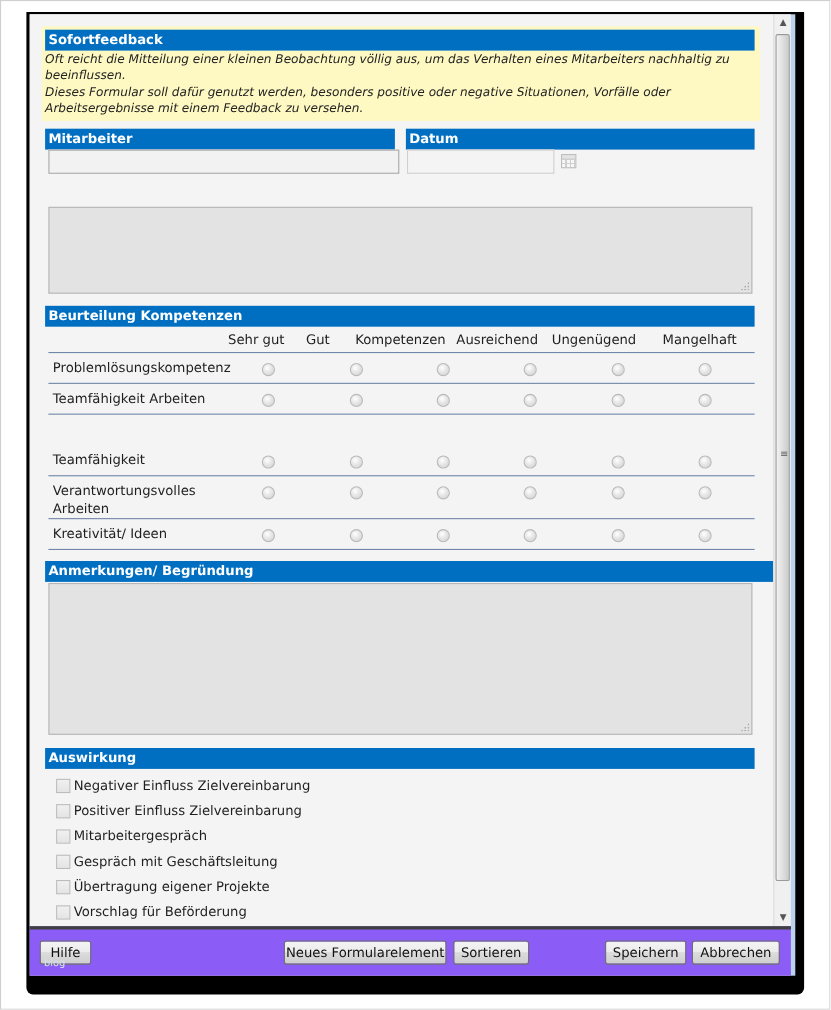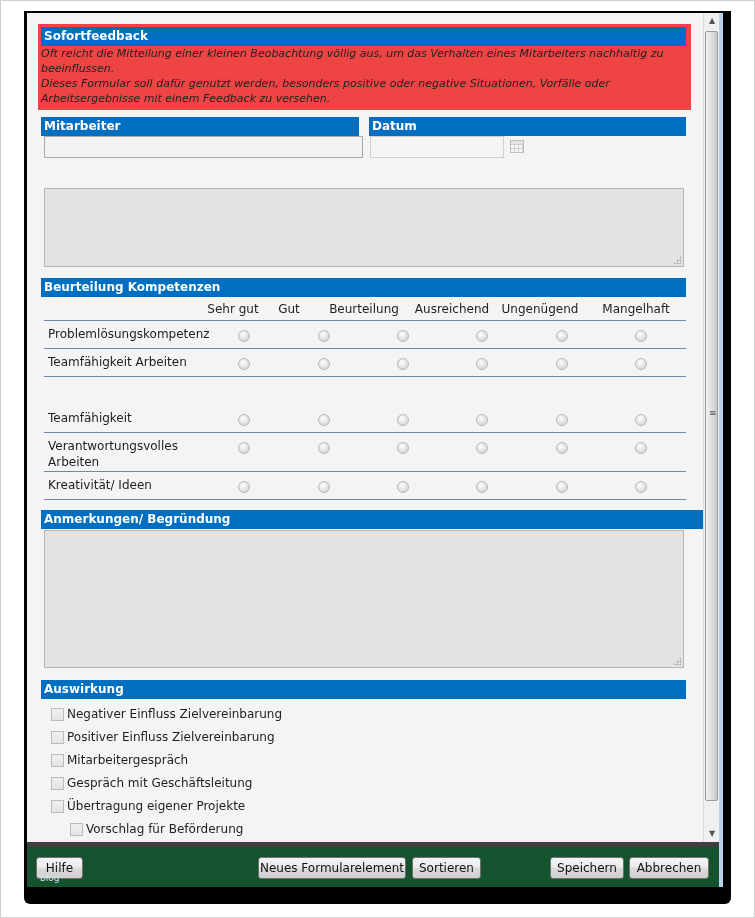--- a/index.html
+++ b/index.html
@@ -13,21 +13,21 @@
   .scroll-area { position: absolute; left: 0; top: 0; width: 676px; height: 829px; overflow: hidden; background: #f4f4f4; }
 
   .vscroll { position: absolute; left: 676px; top: 0; width: 16px; height: 829px; background: #f0f0f0; border-left: 1px solid #dcdcdc; }
   .vscroll .arrow { position: absolute; left: 0; width: 16px; height: 16px; font-size: 8px; color: #555; text-align: center; line-height: 16px; }
   .vscroll .arrow.up { top: 0; }
   .vscroll .arrow.down { bottom: 0; }
   .vscroll .thumb { position: absolute; left: 1px; top: 18px; width: 13px; height: 770px; border: 1px solid #9a9a9a; border-radius: 2px; background: linear-gradient(to right, #f2f2f2, #d8d8d8 70%, #c8c8c8); }
   .vscroll .grip { position: absolute; left: 3px; top: 380px; width: 7px; font-size: 9px; line-height: 3px; color: #555; letter-spacing: -1px; }
   .vscroll-gutter { position: absolute; left: 692px; top: 0; width: 4px; height: 874px; background: #bcd2ec; }
 
-  .section-info { position: absolute; left: 11px; top: 11px; width: 653px; height: 86px; background: #ef4444; }
+  .section-info { position: absolute; left: 11px; top: 11px; width: 653px; height: 86px; background: #fef9c3; }
   .bar { position: absolute; height: 19px; background: #006fc1; color: #fff; font-weight: bold; font-size: 12px; padding-left: 3px; line-height: 19px; font-family: "DejaVu Sans", sans-serif; }
   .info-text { position: absolute; left: 3px; top: 22px; width: 645px; font-style: italic; font-size: 11px; line-height: 15px; color: #222; }
 
   .field { position: absolute; height: 22px; border: 1px solid #a9a9a9; background: #f2f2f2; }
   .field.light { border-color: #d0d0d0; background: #f4f4f4; }
   .cal-icon { position: absolute; width: 14px; height: 13px; border: 1px solid #bdbdbd; background:
       linear-gradient(#e3e3e3,#e3e3e3) 0 0/100% 3px no-repeat,
       repeating-linear-gradient(to right, transparent 0 3px, #cfcfcf 3px 4px),
       repeating-linear-gradient(to bottom, transparent 0 3px, #cfcfcf 3px 4px),
       #f7f7f7; }
@@ -41,21 +41,21 @@
   .col-label { position: absolute; top: 3px; font-size: 12px; color: #1e1e1e; text-align: right; transform: translateX(-50%); white-space: nowrap; }
   .grid-row { position: absolute; left: 17px; width: 642px; border-bottom: 1px solid #6f87a9; }
   .row-label { position: absolute; left: 4px; top: 5px; font-size: 12px; line-height: 16px; width: 150px; color: #1e1e1e; }
   .radio { position: absolute; width: 12px; height: 12px; border-radius: 50%; border: 1px solid #b9b9b9;
       background: radial-gradient(circle at 40% 35%, #ffffff 0%, #e6e6e6 45%, #cfcfcf 100%); transform: translateX(-50%); cursor: pointer; }
 
   .check-item { position: absolute; left: 24px; height: 18px; display: flex; align-items: center; }
   .checkbox { width: 13px; height: 13px; border: 1px solid #bcbcbc; background: linear-gradient(#f0f0f0, #e4e4e4); margin-right: 3px; }
   .check-label { font-size: 12px; color: #1e1e1e; }
 
-  .footer { position: absolute; left: 0; top: 829px; width: 692px; height: 45px; background: #14532d; border-top: 5px solid #404040; }
+  .footer { position: absolute; left: 0; top: 829px; width: 692px; height: 45px; background: #8b5cf6; border-top: 3px solid #404040; }
   .btn { position: absolute; top: 10px; height: 22px; border: 1px solid #707070; border-radius: 3px;
       background: linear-gradient(#f4f4f4, #ececec 45%, #dcdcdc 50%, #cfcfcf); font-size: 12px; color: #111; text-align: center; line-height: 20px; cursor: pointer; }
   .ghost { position: absolute; left: 13px; top: 26px; font-size: 9px; color: #d7e3ef; }
 </style>
 </head>
 <body>
 
 <div class="outer-frame"></div>
 <div class="black-window"></div>
 
@@ -79,21 +79,21 @@
 
     <div class="textarea" style="left:17px; top:175px; width:640px; height:79px;">
       <div class="resize-grip"></div>
     </div>
 
     <div class="bar" style="left:14px; top:265px; width:645px;">Beurteilung Kompetenzen</div>
 
     <div class="grid-head">
       <span class="col-label" style="left:189px;">Sehr gut</span>
       <span class="col-label" style="left:245px;">Gut</span>
-      <span class="col-label" style="left:320px;">Beurteilung</span>
+      <span class="col-label" style="left:320px;">Kompetenzen</span>
       <span class="col-label" style="left:408px;">Ausreichend</span>
       <span class="col-label" style="left:496px;">Ungenügend</span>
       <span class="col-label" style="left:592px;">Mangelhaft</span>
     </div>
 
     <div class="grid-row" style="top:308px; height:28px;">
       <span class="row-label">Problemlösungskompetenz</span>
       <span class="radio" style="left:200px; top:9px;"></span>
       <span class="radio" style="left:280px; top:9px;"></span>
       <span class="radio" style="left:359px; top:9px;"></span>
@@ -158,21 +158,21 @@
       <span class="check-label">Mitarbeitergespräch</span>
     </div>
     <div class="check-item" style="top:761px;">
       <span class="checkbox"></span>
       <span class="check-label">Gespräch mit Geschäftsleitung</span>
     </div>
     <div class="check-item" style="top:784px;">
       <span class="checkbox"></span>
       <span class="check-label">Übertragung eigener Projekte</span>
     </div>
-    <div class="check-item" style="top:807px;margin-left:19px;">
+    <div class="check-item" style="top:807px;">
       <span class="checkbox"></span>
       <span class="check-label">Vorschlag für Beförderung</span>
     </div>
   </div>
 
   <div class="vscroll">
     <div class="arrow up">▲</div>
     <div class="thumb">
       <div class="grip">≡</div>
     </div>

